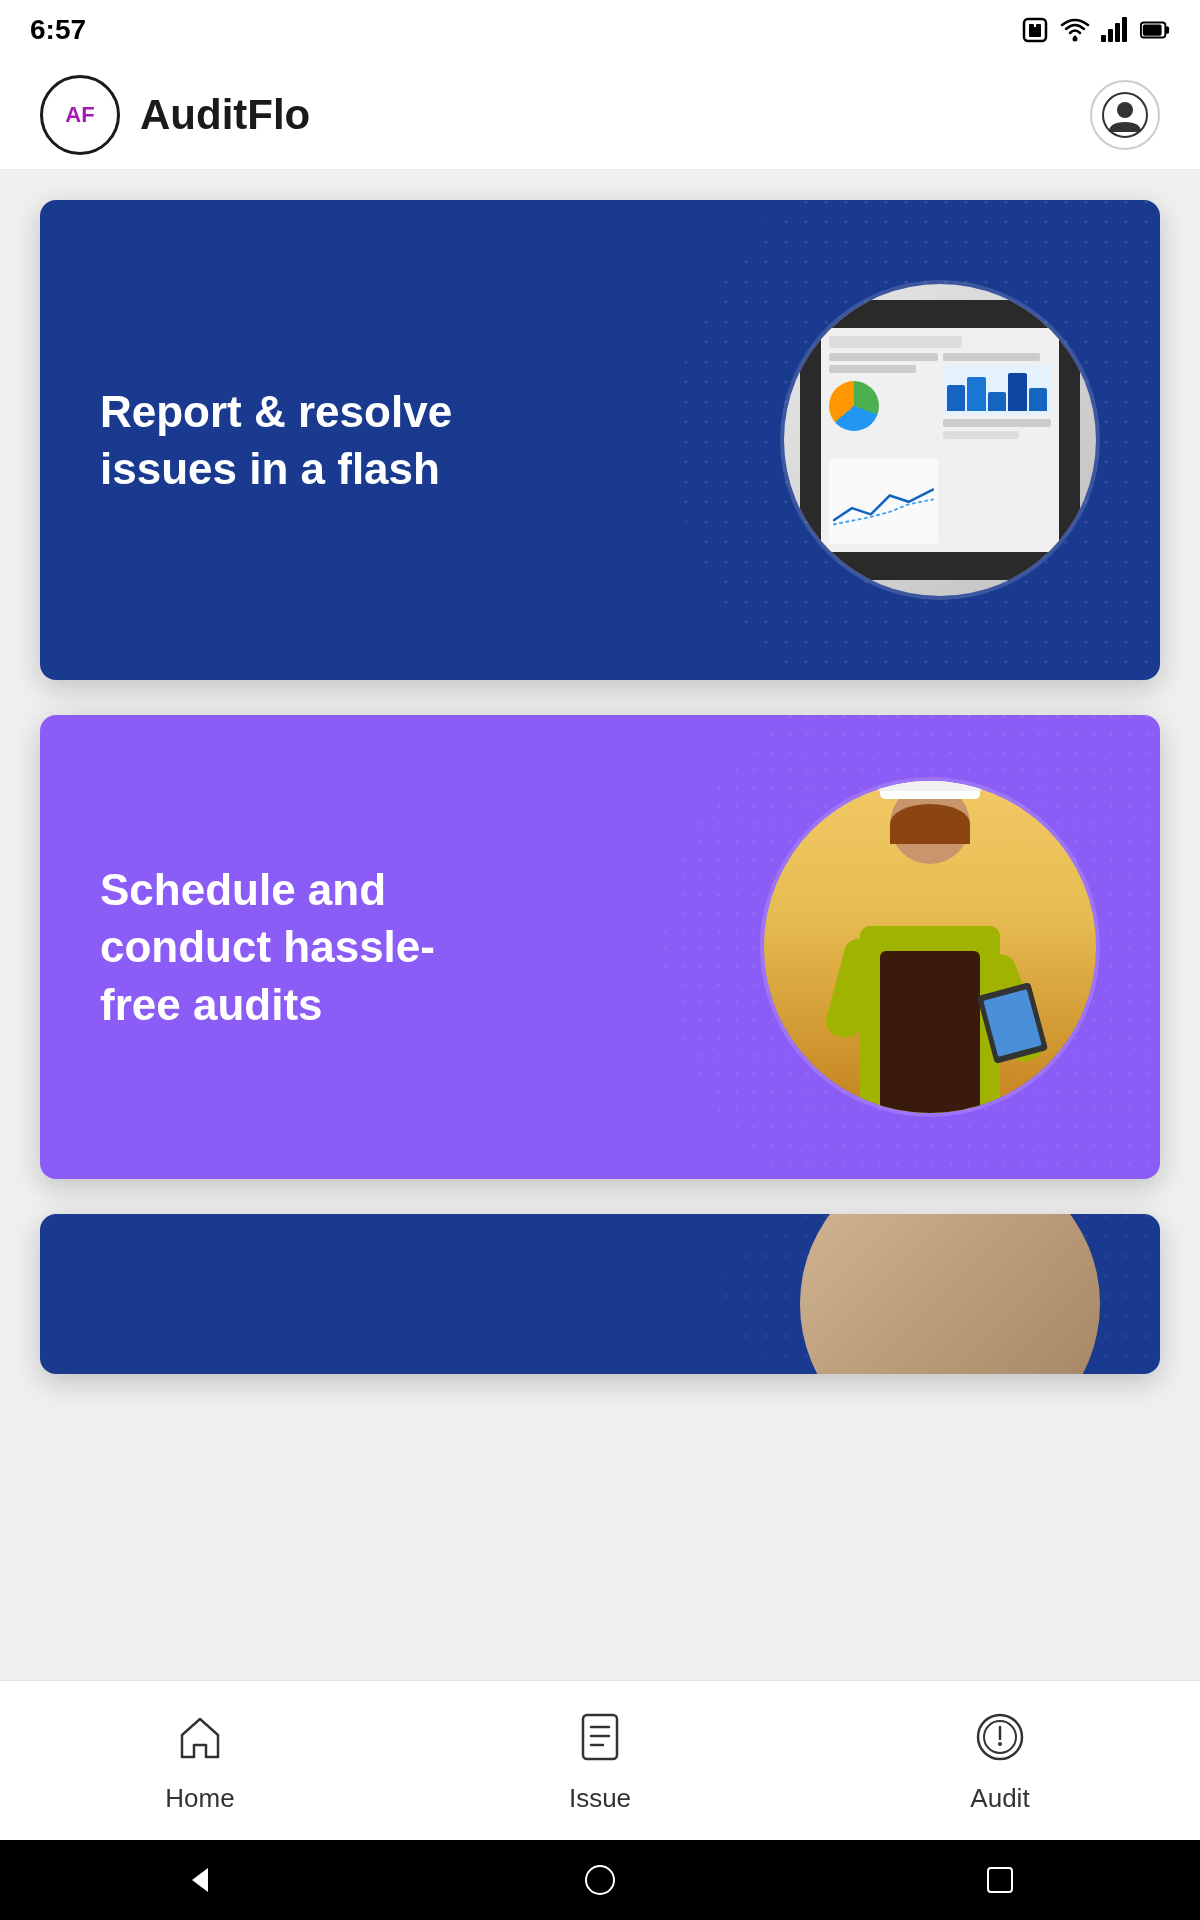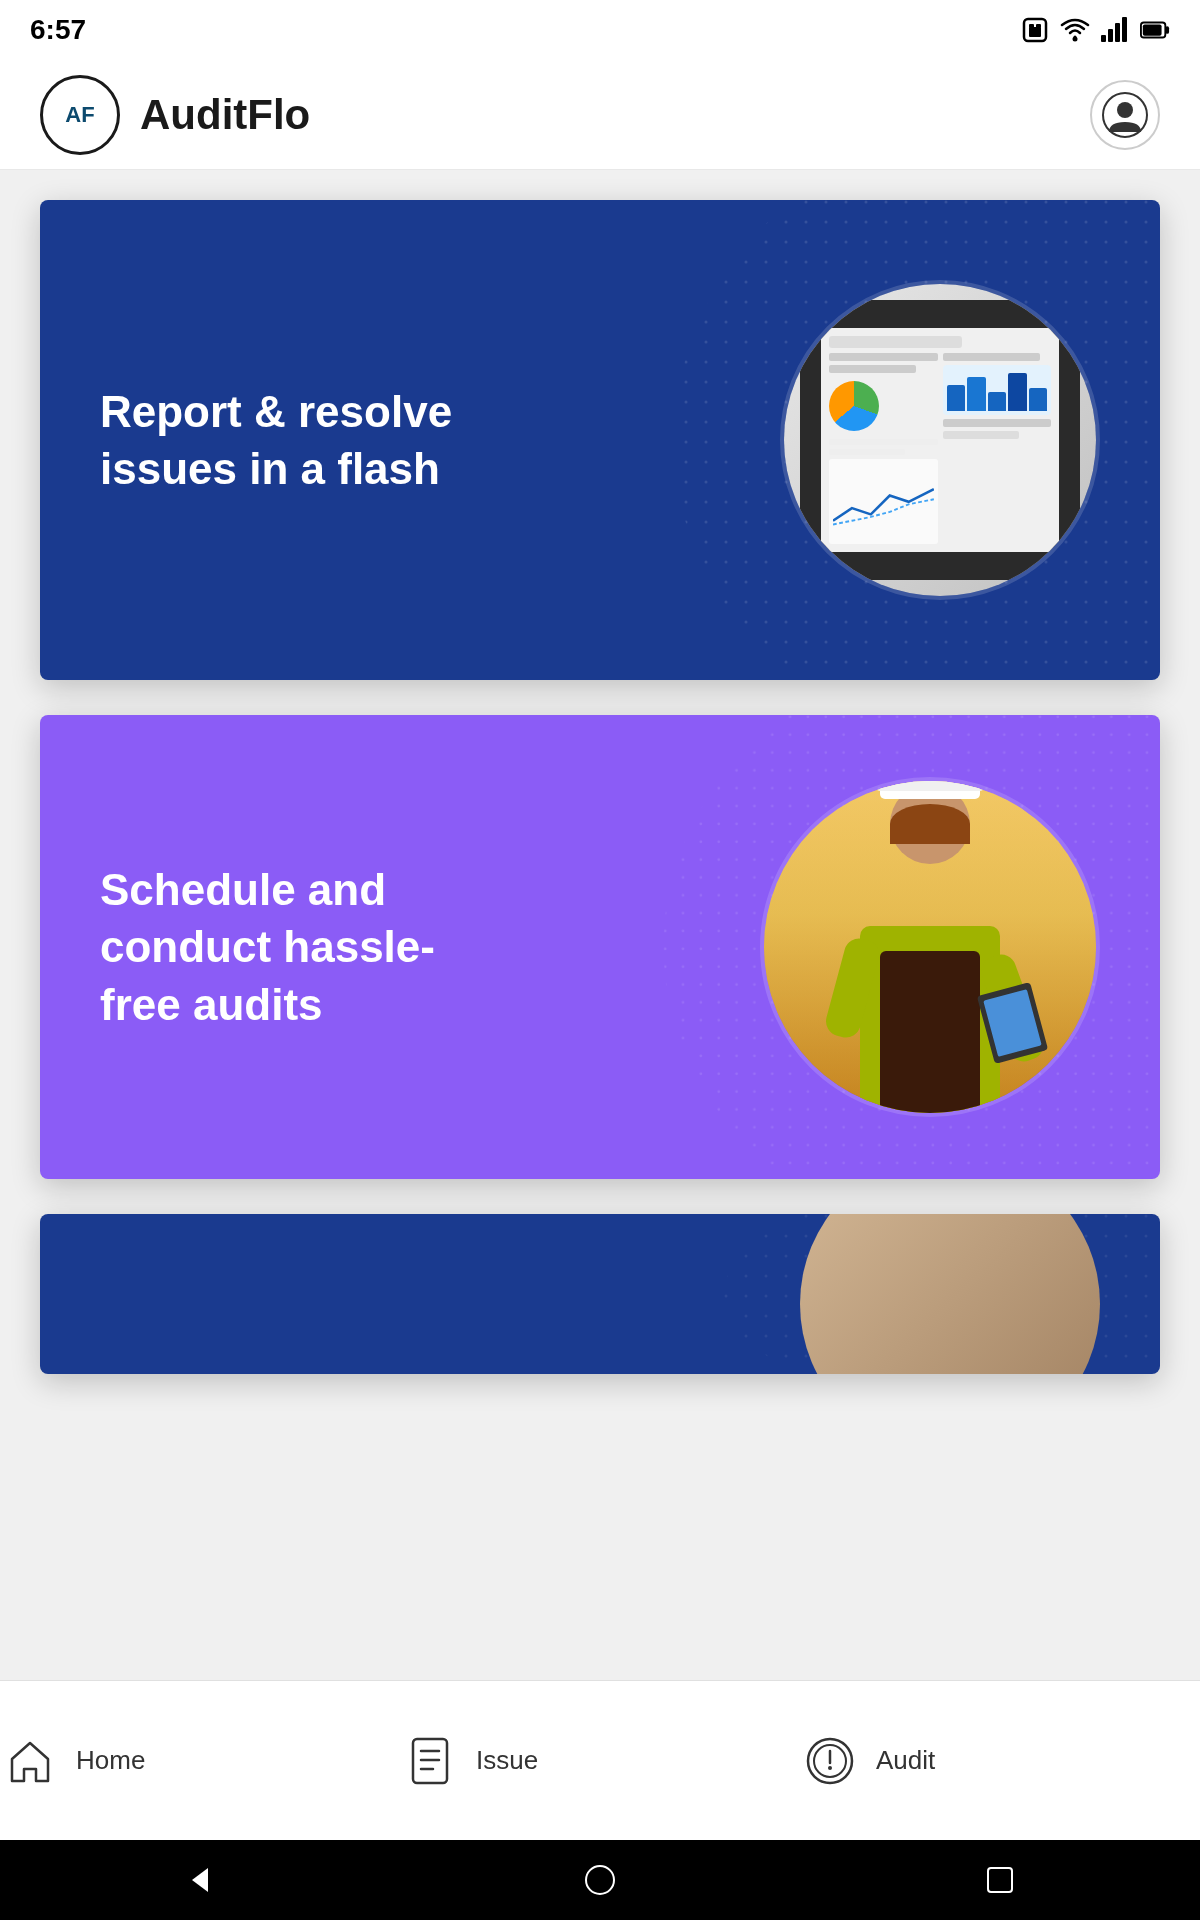--- a/index.html
+++ b/index.html
@@ -68,21 +68,21 @@
     .logo-circle {
       width: 80px;
       height: 80px;
       border-radius: 50%;
       border: 3px solid #1a1a1a;
       display: flex;
       align-items: center;
       justify-content: center;
       font-size: 22px;
       font-weight: 700;
-      color: #0c4a6e;
+      color: #a21caf;
     }
 
     .app-title {
       font-size: 42px;
       font-weight: 700;
       color: #1a1a1a;
     }
 
     .profile-icon {
       width: 70px;
@@ -101,21 +101,21 @@
       padding: 30px 40px;
       height: calc(1920px - 60px - 110px - 180px);
       overflow: hidden;
       display: flex;
       flex-direction: column;
       gap: 35px;
     }
 
     
     .card {
-      border-radius: 8px;
+      border-radius: 16px;
       position: relative;
       overflow: hidden;
       display: flex;
       align-items: center;
       flex-shrink: 0;
       box-shadow: 0 8px 30px rgba(0,0,0,0.2);
     }
 
     .card-blue {
       background-color: #1a3a8f;
@@ -196,21 +196,21 @@
       height: 160px;
       background-color: #ffffff;
       display: flex;
       align-items: center;
       justify-content: space-around;
       border-top: 1px solid #e0e0e0;
     }
 
     .nav-item {
       display: flex;
-      flex-direction: row;
+      flex-direction: column;
       align-items: center;
       gap: 16px;
       cursor: pointer;
       flex: 1;
     }
 
     .nav-icon {
       width: 60px;
       height: 60px;
       display: flex;

